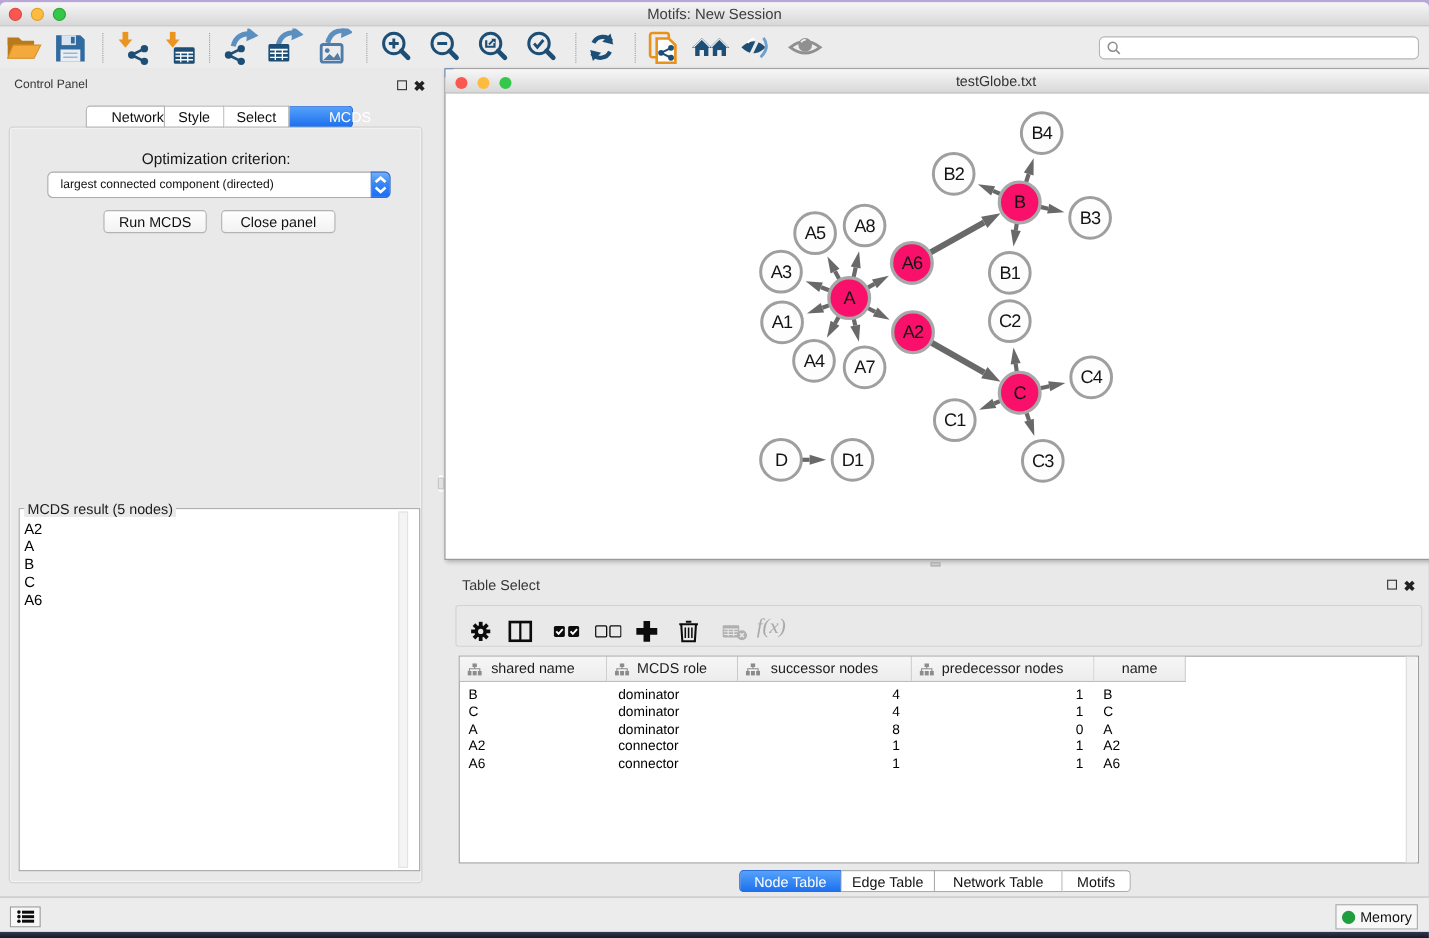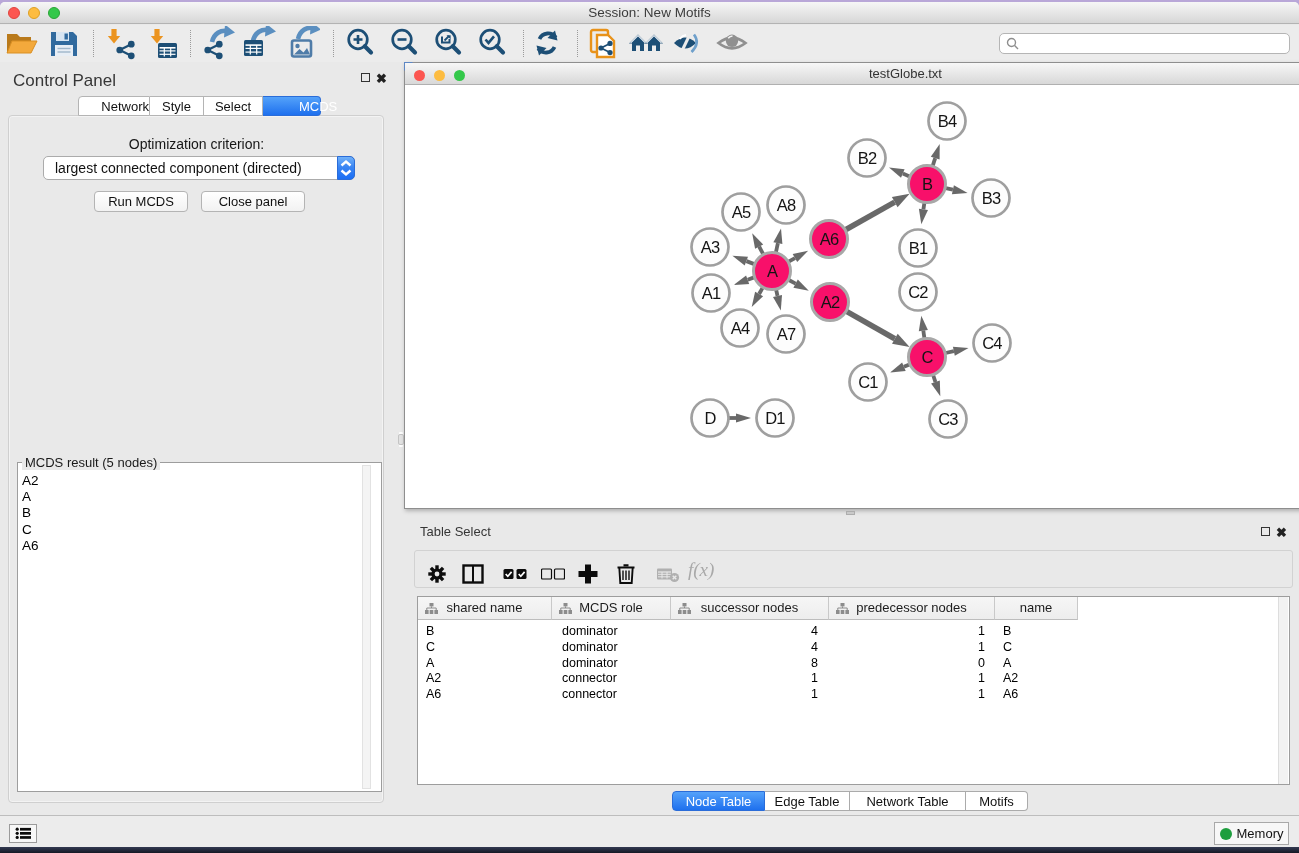--- a/index.html
+++ b/index.html
@@ -9,25 +9,25 @@
 #bottomstrip { left:0; top:847px; width:1299px; height:6px; background:linear-gradient(#333a52,#141824); }
 #app { left:0; top:2px; width:1299px; height:845px; background:#e9e9e9; border-radius:5px 5px 0 0; }
 #titlebar { left:0; top:2px; width:1299px; height:22px; background:linear-gradient(#f6f6f6,#d7d7d7); border-bottom:1px solid #b3b3b3; border-radius:5px 5px 0 0; }
 #titlebar .title { width:100%; text-align:center; font-size:13.5px; color:#3c3c3c; line-height:21px; }
 .tl { position:absolute; width:12px; height:12px; border-radius:50%; top:7px; }
 #toolbar { left:0; top:25px; width:1299px; height:37px; background:#ececec; }
 .sep { position:absolute; top:30px; height:27px; width:1px; border-left:1px dotted #9a9a9a; }
 .ticon { position:absolute; top:26px; width:36px; height:36px; }
 #searchbox { left:999px; top:33px; width:291px; height:21px; background:#fff; border:1px solid #b5b5b5; border-radius:5px; }
 
-#cp-title { left:13px; top:71px; font-size:17px; color:#363636; }
+#cp-title { left:13px; top:71px; font-size:11px; color:#363636; }
 #cp-panel { left:8px; top:115px; width:376px; height:688px; background:#e9e9e9; border:1px solid #cfcfcf; border-radius:4px; box-shadow:0 0 0 1px #f3f3f3 inset; }
 .cptab { position:absolute; top:96px; height:20px; background:#fff; border:1px solid #b4b4b4; font-size:13px; color:#111; text-align:center; line-height:19px; }
 #opt-label { left:9px; top:136px; width:375px; text-align:center; font-size:14px; color:#161616; }
-#dropdown { left:43px; top:156px; width:312px; height:24px; background:#fff; border:1px solid #ababab; border-radius:5px; font-size:14px; color:#111; line-height:22px; padding-left:11px; }
+#dropdown { left:43px; top:156px; width:312px; height:24px; background:#fff; border:1px solid #ababab; border-radius:5px; font-size:11px; color:#111; line-height:22px; padding-left:11px; }
 #dropdown .btn { position:absolute; right:-1px; top:-1px; width:18px; height:24px; border-radius:0 5px 5px 0; background:linear-gradient(#70b1f9 0%,#3b86f3 45%,#1a6ef5 100%); border:1px solid #2a6cd8; }
 .pbtn { position:absolute; top:191px; height:21px; background:linear-gradient(#ffffff,#f2f2f2); border:1px solid #b4b4b4; border-radius:4px; font-size:13px; color:#111; text-align:center; line-height:20px; }
 #mcds-group { left:17px; top:462px; width:365px; height:330px; border:1px solid #9d9d9d; background:#fff; }
 #mcds-list { position:absolute; left:0; top:0; width:363px; height:328px; background:#fff; font-size:13.5px; color:#000; padding:10px 0 0 4px; line-height:16.2px; }
 #mcds-title { position:absolute; left:4px; top:-8px; background:#e9e9e9; font-size:13px; color:#1a1a1a; padding:0 3px; }
 #mcds-scroll { position:absolute; right:10px; top:2px; width:9px; height:324px; background:#f4f4f4; border:1px solid #e2e2e2; }
 
 #netwin { left:404px; top:62px; width:1003px; height:447px; background:#fff; border:1px solid #8e8e8e; box-shadow:1px 2px 4px rgba(0,0,0,0.25); }
 #nettitle { position:absolute; left:0; top:0; width:100%; height:22px; background:linear-gradient(#f7f7f7,#d8d8d8); border-bottom:1px solid #b0b0b0; }
 #nettitle .title { width:100%; text-align:center; font-size:13px; color:#333; line-height:21px; }
@@ -43,21 +43,21 @@
 #memorybtn { left:1214px; top:822px; width:75px; height:23px; background:#f7f7f7; border:1px solid #a8a8a8; font-size:13px; color:#111; text-align:center; line-height:21px; }
 #listbtn { left:9px; top:824px; width:28px; height:19px; background:#f7f7f7; border:1px solid #9b9b9b; }
 .floatbox { position:absolute; width:9px; height:9px; border:1.5px solid #333; }
 svg { display:block; }
 </style>
 </head>
 <body>
 <div class="abs" id="app"></div>
 <div class="abs" id="bottomstrip"></div>
 <div class="abs" id="titlebar">
-    <div class="title">Session: New Motifs</div>
+    <div class="title">Motifs: New Session</div>
   </div>
 <div class="tl" style="left:8px; background:#fc5650; border:0.5px solid #e0443e;"></div>
 <div class="tl" style="left:28px; background:#fdbc40; border:0.5px solid #dfa023;"></div>
 <div class="tl" style="left:48px; background:#34c84a; border:0.5px solid #2aa435;"></div>
 <div class="abs" id="toolbar"></div>
 <div class="sep" style="left:93px;"></div>
 <div class="sep" style="left:190px;"></div>
 <div class="sep" style="left:333px;"></div>
 <div class="sep" style="left:523px;"></div>
 <div class="sep" style="left:577px;"></div>

